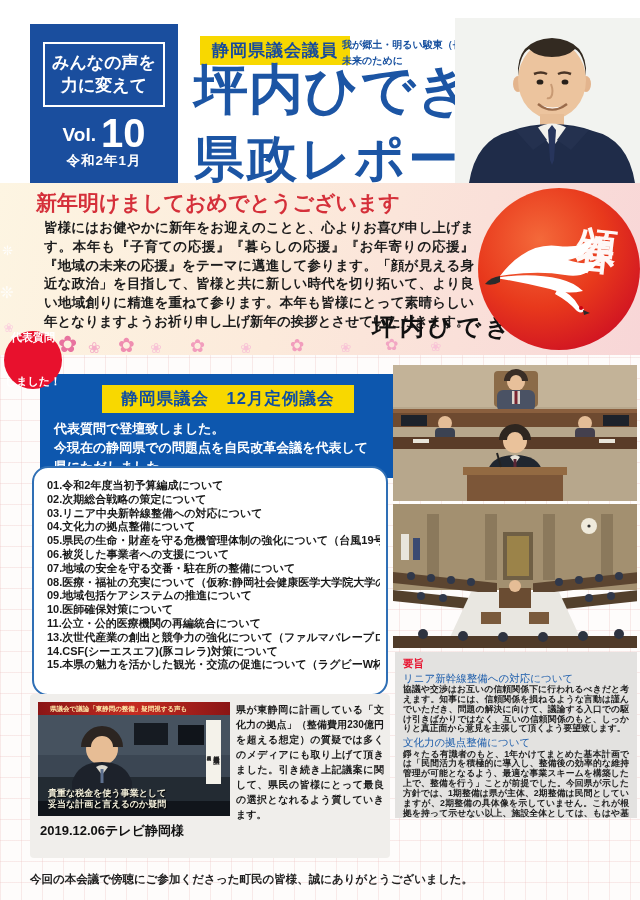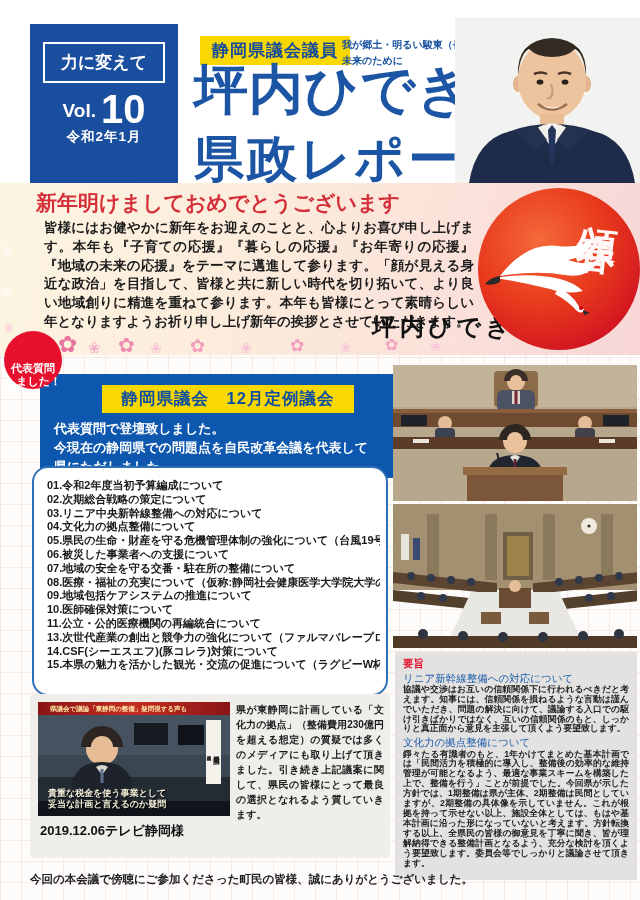--- a/index.html
+++ b/index.html
@@ -38,37 +38,37 @@
   .sun{position:absolute;left:478px;top:5px;width:162px;height:162px;border-radius:50%;
     background:radial-gradient(circle at 38% 32%, #f4693a 0%, #e8391c 45%, #d01322 80%, #c50d20 100%);overflow:hidden;}
   .seal{position:absolute;right:10px;top:8px;writing-mode:vertical-rl;font-family:"DejaVu Serif",serif;
     font-size:40px;color:#fff;font-weight:bold;transform:rotate(6deg);letter-spacing:8px;opacity:.96;}
   .crane{position:absolute;left:4px;top:26px;}
   .bloom{position:absolute;pointer-events:none;}
 
   
   .q-badge{left:4px;top:331px;width:58px;height:58px;border-radius:50%;background:#e8112d;color:#fff;
     font-size:11px;font-weight:bold;display:flex;flex-direction:column;align-items:center;
-    justify-content:flex-end;line-height:1.25;z-index:6;text-align:center;}
+    justify-content:space-between;line-height:1.25;z-index:6;text-align:center;}
   .session-panel{left:40px;top:374px;width:376px;height:104px;background:#0d57ae;}
   .session-title{width:252px;margin:11px auto 7px;background:#f8d800;color:#0d4da3;font-size:16.5px;
     font-weight:800;text-align:center;padding:3px 0;letter-spacing:1px;}
   .session-desc{margin:0 14px;color:#fff;font-size:13px;font-weight:bold;line-height:1.45;}
 
   
   .photo1{left:393px;top:365px;width:244px;height:136px;overflow:hidden;}
   .photo2{left:393px;top:504px;width:244px;height:144px;overflow:hidden;}
 
   
   .questions{left:32px;top:466px;width:356px;height:230px;background:#fff;border:2.5px solid #2f6fb5;
     border-radius:16px;padding:11px 6px 0 13px;box-sizing:border-box;}
   .q-item{font-size:11px;font-weight:bold;color:#1a1a1a;line-height:13.8px;white-space:nowrap;overflow:hidden;}
 
   
-  .summary{left:395px;top:652px;width:242px;height:228px;background:#e3e2e0;
+  .summary{left:395px;top:652px;width:242px;height:166px;background:#e3e2e0;
     padding:5px 8px 0;box-sizing:border-box;overflow:hidden;}
   .summary-label{color:#e8112d;font-size:10.5px;font-weight:800;line-height:1.2;}
   .sum-h{color:#1b5cab;font-size:10.5px;font-weight:400;line-height:1.25;margin-top:2px;}
   .sum-b{font-size:8.8px;line-height:1.13;color:#222;font-weight:600;text-align:justify;}
 
   
   .media-panel{left:30px;top:694px;width:360px;height:164px;background:#f0eeeb;border-radius:4px;}
   .tv{position:absolute;left:8px;top:8px;width:192px;height:114px;background:#26303a;overflow:hidden;}
   .tv-banner{height:13px;background:linear-gradient(90deg,#8a1515,#c52c22,#8a1515);color:#ffe9a8;
     font-size:6.5px;line-height:13px;padding-left:12px;white-space:nowrap;font-weight:bold;}
@@ -87,20 +87,21 @@
   .thanks{left:30px;top:872px;font-size:11.5px;font-weight:bold;color:#222;}
 </style>
 </head>
 <body>
 
 <div class="page">
   <div class="abs header-bg"></div>
 
   <div class="abs vol-box">
     <div class="slogan-frame">
+      <div>みんなの声を</div>
       <div>力に変えて</div>
     </div>
     <div class="vol-line">
       <span class="vol-label">Vol.</span><span class="vol-num">10</span>
     </div>
     <div class="issue-date">令和2年1月</div>
   </div>
 
   <div class="abs kengi-badge">静岡県議会議員</div>
   <div class="abs tagline">

